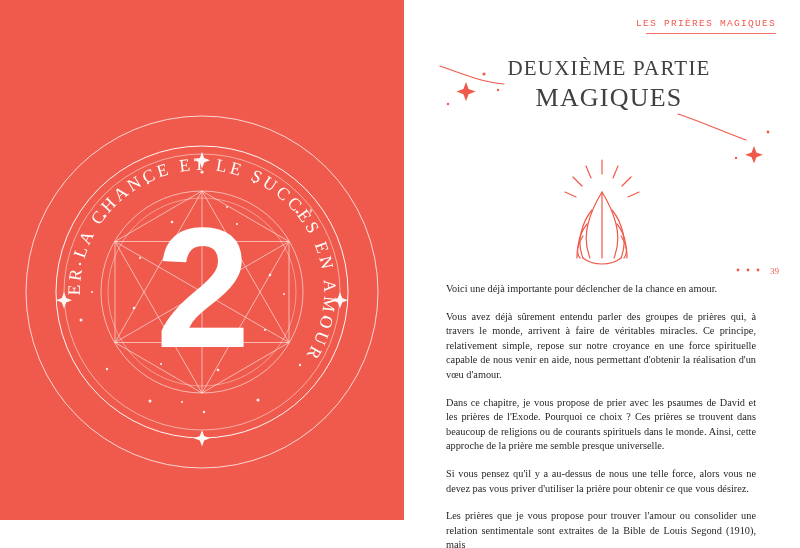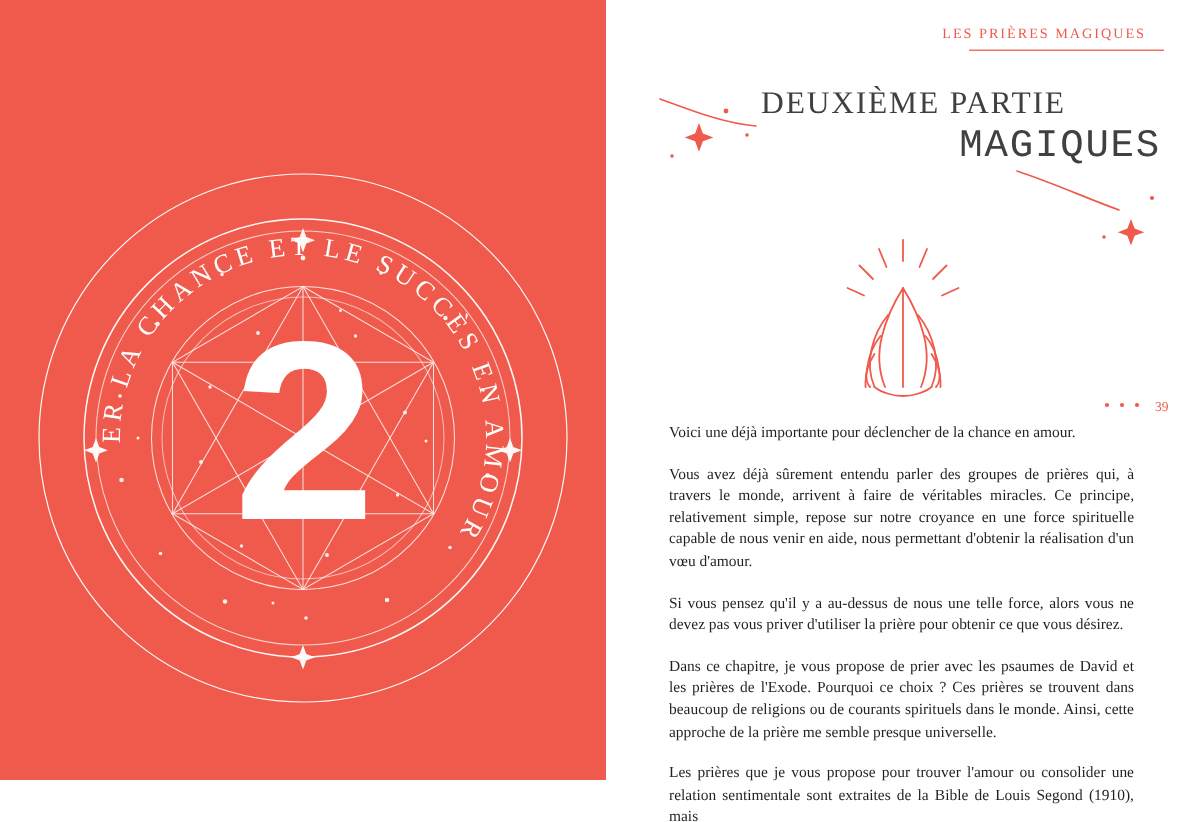--- a/index.html
+++ b/index.html
@@ -82,23 +82,23 @@
   #right-page {
     position: absolute;
     left: 404px;
     top: 0;
     width: 396px;
     height: 548px;
     background: #ffffff;
   }
   #running-head {
     position: absolute;
-    right: 36px;
+    right: 24px;
     top: 18px;
-    font-family: Liberation Serif, serif;
+    font-family: Liberation Mono, monospace;
     font-size: 9.5px;
     letter-spacing: 1.3px;
     color: #ef5a4c;
     text-transform: uppercase;
     white-space: nowrap;
   }
   #running-head-rule {
     position: absolute;
     right: 24px;
     top: 33px;
@@ -127,27 +127,26 @@
   #part-title .line2 {
     font-family: "Liberation Serif", serif;
     font-size: 26px;
     letter-spacing: 1.2px;
     line-height: 1.3;
     text-transform: uppercase;
     font-variant: small-caps;
     margin-top: 2px;
   }
   #part-title .line3 {
-    font-family: Liberation Mono, monospace;
+    font-family: Liberation Serif, serif;
     font-size: 26px;
     letter-spacing: 1.2px;
     line-height: 1.3;
     text-transform: uppercase;
     font-variant: small-caps;
-    text-align: right;
   }
 
   #hands-illustration {
     position: absolute;
     left: 138px;
     top: 158px;
     width: 120px;
     height: 110px;
   }
   #deco-left {
@@ -340,19 +339,19 @@
           <circle cx="14" cy="8" r="1.4"></circle>
           <circle cx="24" cy="8" r="1.4"></circle>
         </g>
         <text x="36" y="12" font-family="Liberation Serif, serif" font-size="9" fill="#ef5a4c">39</text>
       </svg>
     </div>
 
     <div id="body-copy">
       <p>Voici une déjà importante pour déclencher de la chance en amour.</p>
       <p>Vous avez déjà sûrement entendu parler des groupes de prières qui, à travers le monde, arrivent à faire de véritables miracles. Ce principe, relativement simple, repose sur notre croyance en une force spirituelle capable de nous venir en aide, nous permettant d'obtenir la réalisation d'un vœu d'amour.</p>
+      <p>Dans ce chapitre, je vous propose de prier avec les psaumes de David et les prières de l'Exode. Pourquoi ce choix ? Ces prières se trouvent dans beaucoup de religions ou de courants spirituels dans le monde. Ainsi, cette approche de la prière me semble presque universelle.</p>
       <p>Si vous pensez qu'il y a au-dessus de nous une telle force, alors vous ne devez pas vous priver d'utiliser la prière pour obtenir ce que vous désirez.</p>
-      <p>Dans ce chapitre, je vous propose de prier avec les psaumes de David et les prières de l'Exode. Pourquoi ce choix ? Ces prières se trouvent dans beaucoup de religions ou de courants spirituels dans le monde. Ainsi, cette approche de la prière me semble presque universelle.</p>
       <p>Les prières que je vous propose pour trouver l'amour ou consolider une relation sentimentale sont extraites de la Bible de Louis Segond (1910), mais</p>
     </div>
 
   </div>
 </div>
 
 </body></html>

